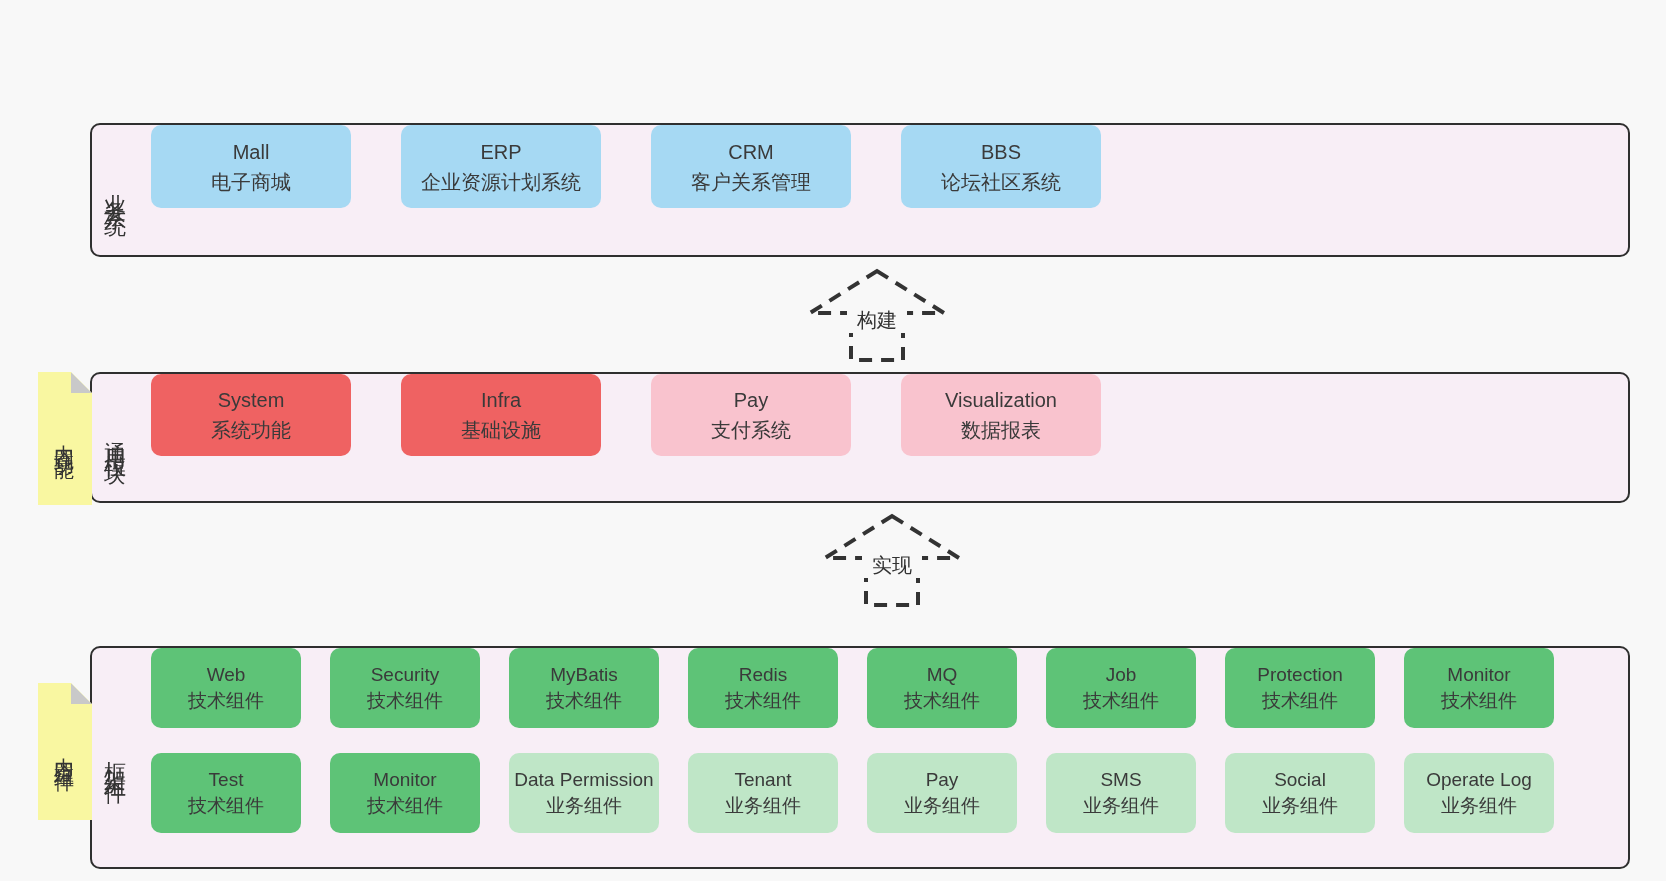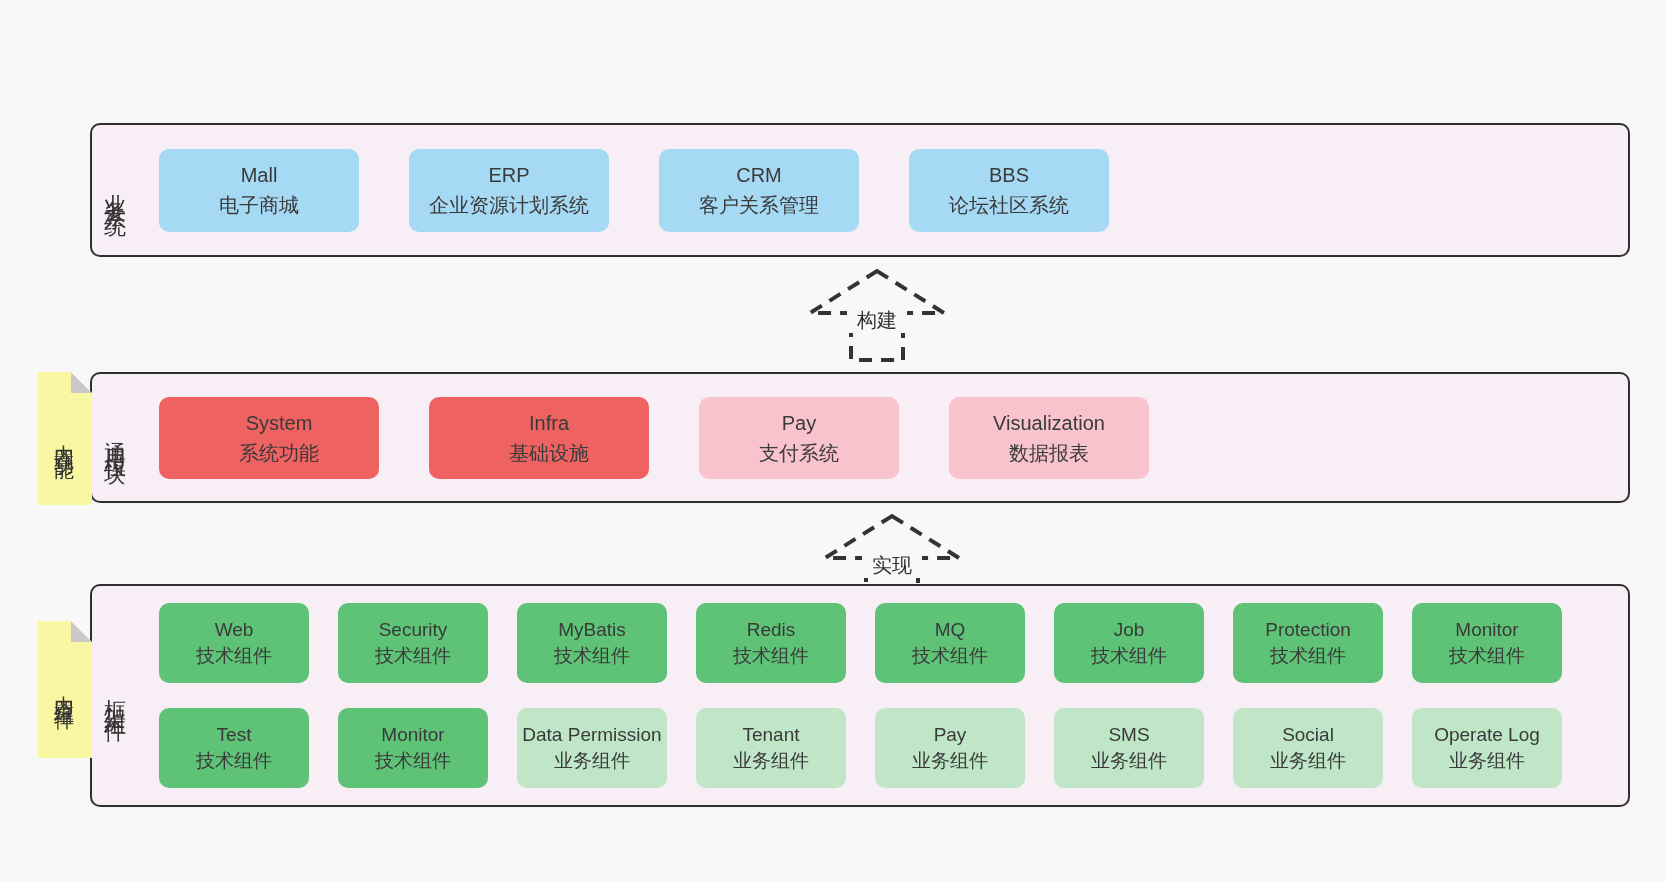--- a/index.html
+++ b/index.html
@@ -13,46 +13,46 @@
 
   
   .panel{
     position:absolute;left:90px;width:1540px;
     background:var(--panel,#f8eef6);
     border:2px solid var(--border,#2f2f2f);
     border-radius:10px;box-sizing:border-box;
   }
   .panel-business{top:123px;height:134px;}
   .panel-modules{top:372px;height:131px;}
-  .panel-framework{top:584px;height:223px;}
+  .panel-framework{top:646px;height:223px;}
 
   .panel-label{
     position:absolute;left:8px;top:0;height:100%;
     display:flex;align-items:center;justify-content:center;
     writing-mode:vertical-lr;text-orientation:upright;
     font-size:22px;letter-spacing:7px;color:#333;
   }
 
   
   .rows{
     position:absolute;left:59px;top:0;right:0;bottom:0;
-    display:flex;flex-direction:column;justify-content:center;gap:25px;margin-left:8px;
+    display:flex;flex-direction:column;justify-content:flex-start;gap:25px;
   }
   .row{display:flex;gap:50px;}
   .box{
     width:200px;height:83px;border-radius:10px;
     display:flex;flex-direction:column;justify-content:center;align-items:center;
     text-align:center;font-size:20px;line-height:30px;
   }
   .panel-modules .box{height:82px;}
   .panel-framework .row{gap:29px;}
   .panel-framework .box{width:150px;height:80px;font-size:19px;line-height:26px;}
 
   .c-blue{background:var(--blue,#a6d9f3);}
-  .c-red{background:var(--red,#ef6262);padding-left:20px;}
+  .c-red{background:var(--red,#ef6262);}
   .c-pink{background:var(--pink,#f9c3ce);}
   .c-green{background:var(--green,#5ec377);}
   .c-lightgreen{background:var(--lightgreen,#bfe6c7);}
 
   
   .side-tab{
     position:absolute;left:-54px;width:54px;
     background:var(--tab,#f9f7a1);
     clip-path:polygon(0 0,calc(100% - 21px) 0,100% 21px,100% 100%,0 100%);
     display:flex;align-items:center;justify-content:center;

